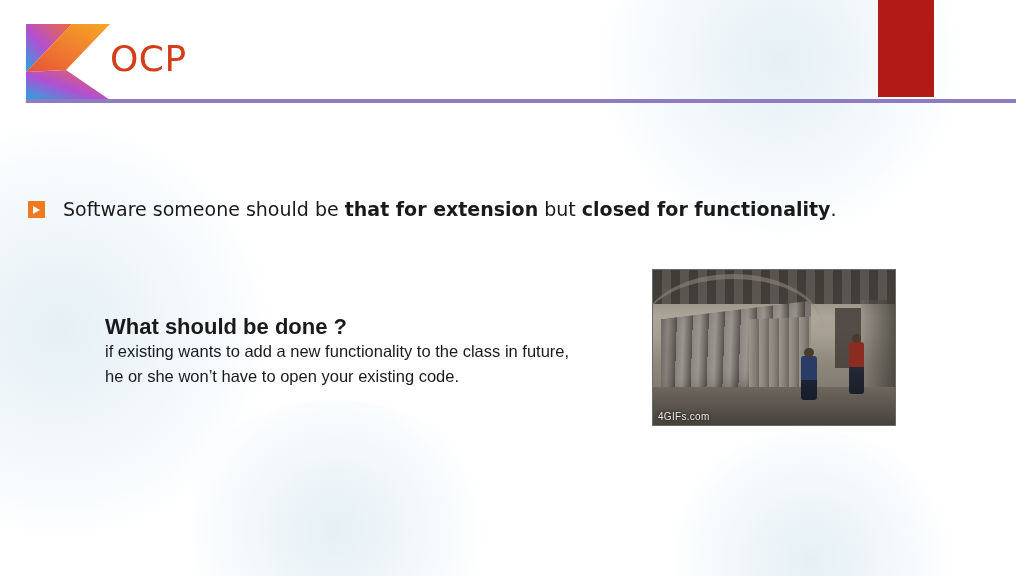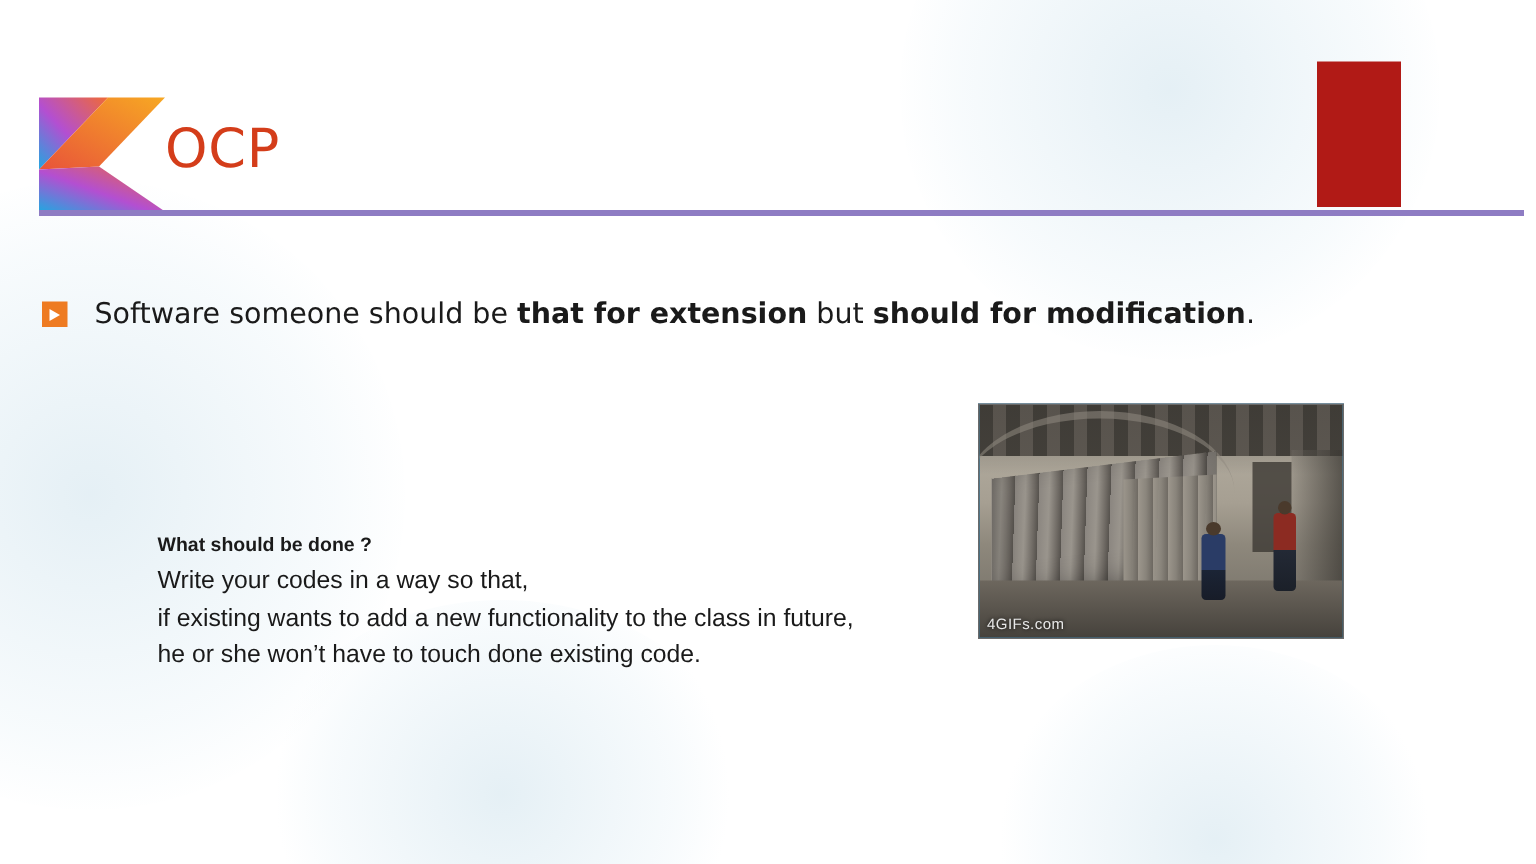--- a/index.html
+++ b/index.html
@@ -26,21 +26,20 @@
   .blob-b { left: 600px; top: -120px; width: 360px; height: 360px; }
   .blob-c { left: 660px; top: 430px; width: 300px; height: 260px; }
   .blob-d { left: 170px; top: 400px; width: 330px; height: 260px; }
 
   
   .header {
     position: absolute;
     left: 0; top: 0;
     width: 912px;
     height: 104px;
-    margin-top: 41px;
   }
   .header-rule {
     position: absolute;
     left: 26px;
     top: 99px;
     width: 990px;
     height: 4px;
     background: #8e7cc3;
   }
   .logo {
@@ -102,40 +101,39 @@
   
   .body-block {
     position: absolute;
     left: 105px;
     top: 315px;
     width: 540px;
     font-family: "Liberation Sans", sans-serif;
     color: #1a1a1a;
   }
   .body-heading {
-    font-size: 13px;
+    font-size: 22px;
     font-weight: bold;
     line-height: 24px;
     margin-bottom: 0;
-    margin-top: 36px;
   }
   .body-line {
     font-size: 16.5px;
     line-height: 24.5px;
   }
 
   
   .photo-frame {
     position: absolute;
     left: 652px;
     top: 269px;
     width: 242px;
     height: 155px;
     border: 1px solid #6a6a6a;
-    background: #0369a1;
+    background: #4d7c0f;
     overflow: hidden;
   }
   .photo-inner {
     position: absolute;
     inset: 0;
     background:
       linear-gradient(to bottom, rgba(0,0,0,0.35), rgba(0,0,0,0) 30%),
       linear-gradient(to bottom, #b9b3a6 0%, #a69f92 42%, #8e887c 60%, #6e6a62 100%);
   }
   .ceiling {
@@ -253,28 +251,27 @@
   <div class="corner-block"></div>
   <div class="header-rule"></div>
 </div>
 
 <div class="bullet-row">
   <span class="bullet-marker">
     <svg width="9" height="10" viewBox="0 0 9 10">
         <polygon points="1,1 8,5 1,9" fill="#ffffff"></polygon>
       </svg>
   </span>
-  <div class="bullet-text"><span>Software someone should be </span><b>that for extension</b><span> but </span><b>should for modification</b><span>.</span></div>
+  <div class="bullet-text"><span>Software someone should be </span><b>that for extension</b><span> but </span><b>closed for functionality</b><span>.</span></div>
 </div>
 
 <div class="body-block">
   <div class="body-heading">What should be done ?</div>
-  <div class="body-line">Write your codes in a way so that,</div>
   <div class="body-line">if existing wants to add a new functionality to the class in future,</div>
-  <div class="body-line">he or she won’t have to touch done existing code.</div>
+  <div class="body-line">he or she won’t have to open your existing code.</div>
 </div>
 
 <div class="photo-frame">
   <div class="photo-inner">
     <div class="ceiling"></div>
     <div class="ceiling-arc"></div>
     <div class="side-wall"></div>
     <div class="locker-bank"></div>
     <div class="locker-bank2"></div>
     <div class="door-dark"></div>

